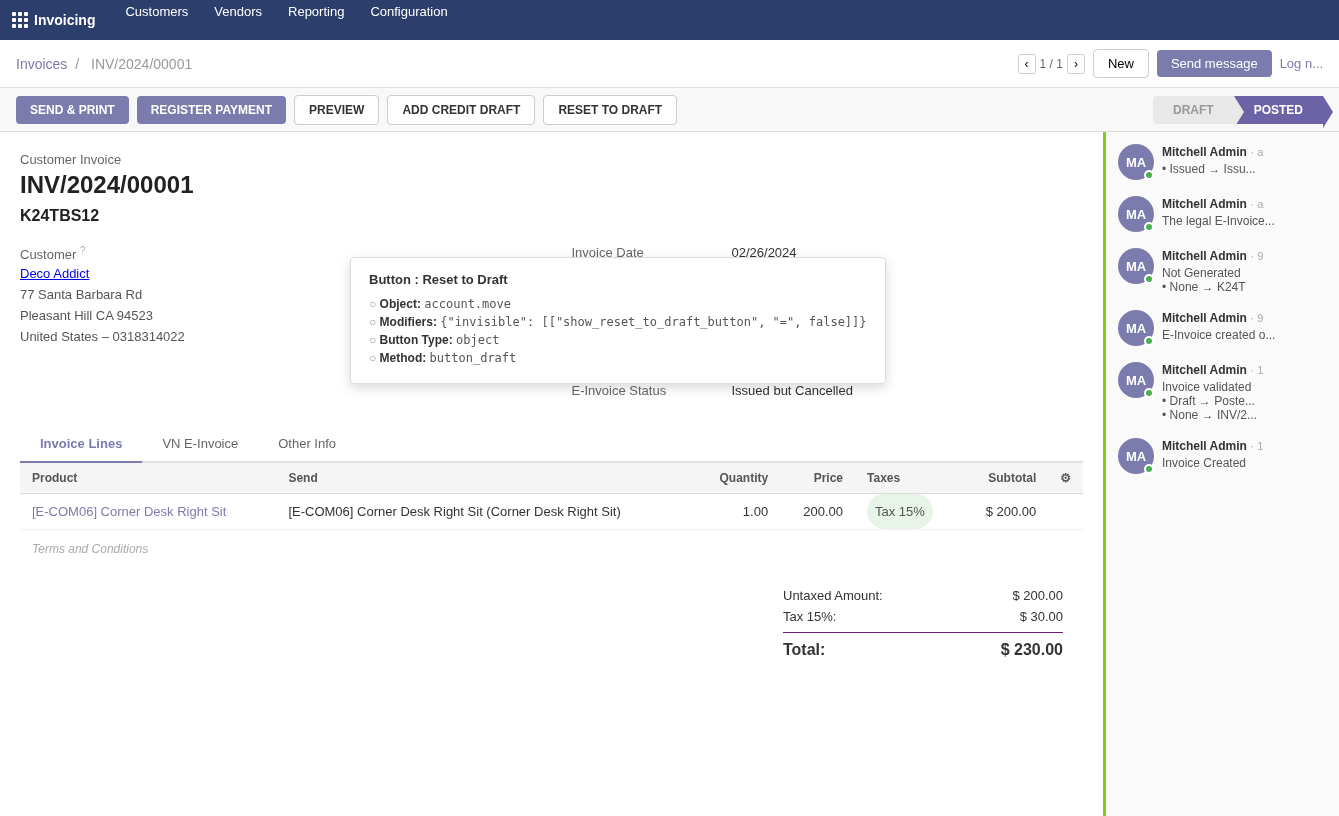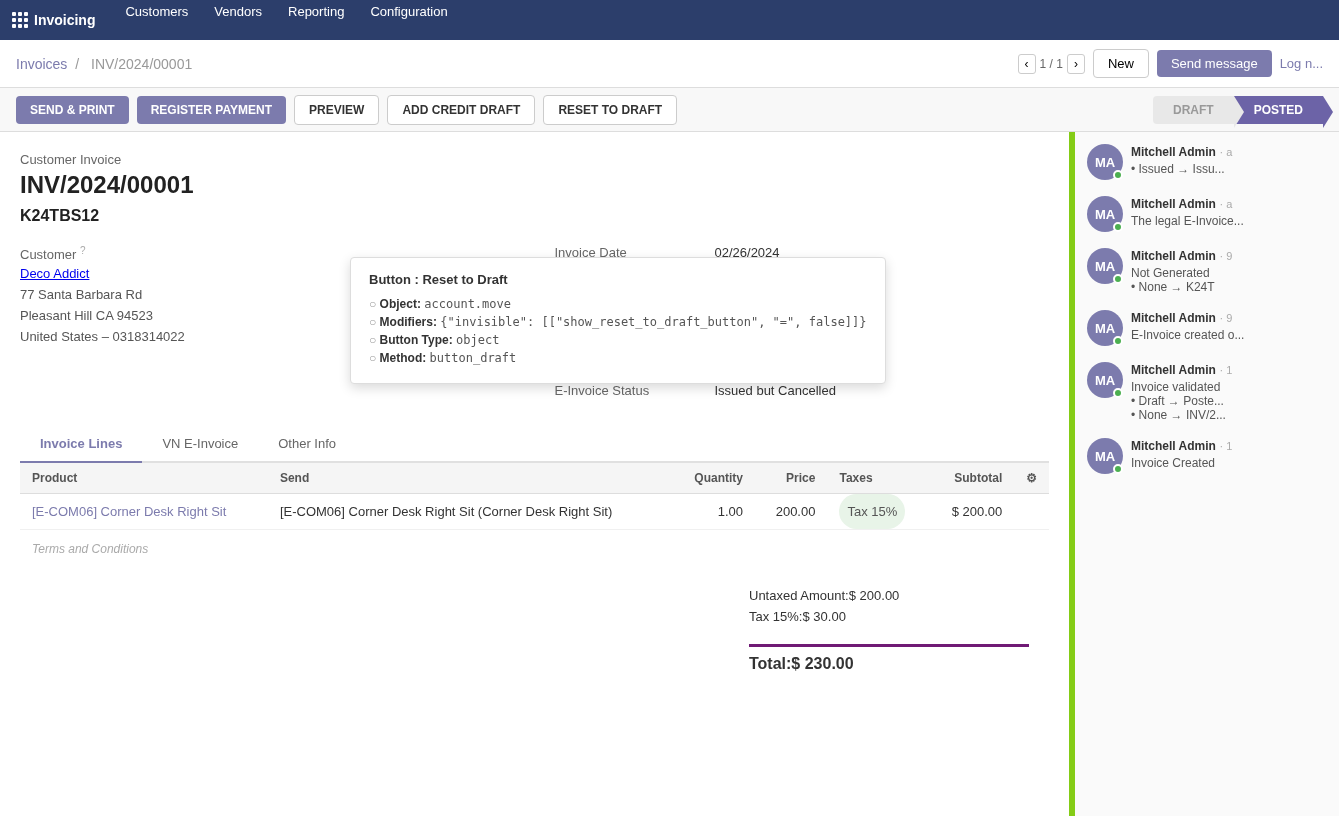--- a/index.html
+++ b/index.html
@@ -181,31 +181,31 @@
     }
 
     
     .totals-area {
       margin-top: 20px;
       display: flex;
       justify-content: flex-end;
       padding-right: 20px;
     }
     .totals-table { min-width: 280px; }
-    .totals-row { display: flex; justify-content: flex-start; margin-bottom: 6px; font-size: 13px; }
-    .totals-row.grand { font-size: 16px; font-weight: bold; margin-top: 20px; border-top: 3px solid #701a75; padding-top: 8px; }
+    .totals-row { display: flex; justify-content: space-between; margin-bottom: 6px; font-size: 13px; }
+    .totals-row.grand { font-size: 16px; font-weight: bold; margin-top: 8px; border-top: 1px solid #701a75; padding-top: 8px; }
 
     
     .terms-area { padding: 12px; color: #aaa; font-size: 12px; font-style: italic; }
 
     
     .right-panel {
-      width: 270px;
+      width: 236px;
       background: #fafafa;
-      border-left: 6px solid #84cc16;
+      border-left: 3px solid #84cc16;
       overflow-y: auto;
       padding: 12px;
     }
 
     .chatter-item { display: flex; gap: 8px; margin-bottom: 16px; }
     .avatar {
       width: 36px;
       height: 36px;
       border-radius: 50%;
       background: #7c7bad;

